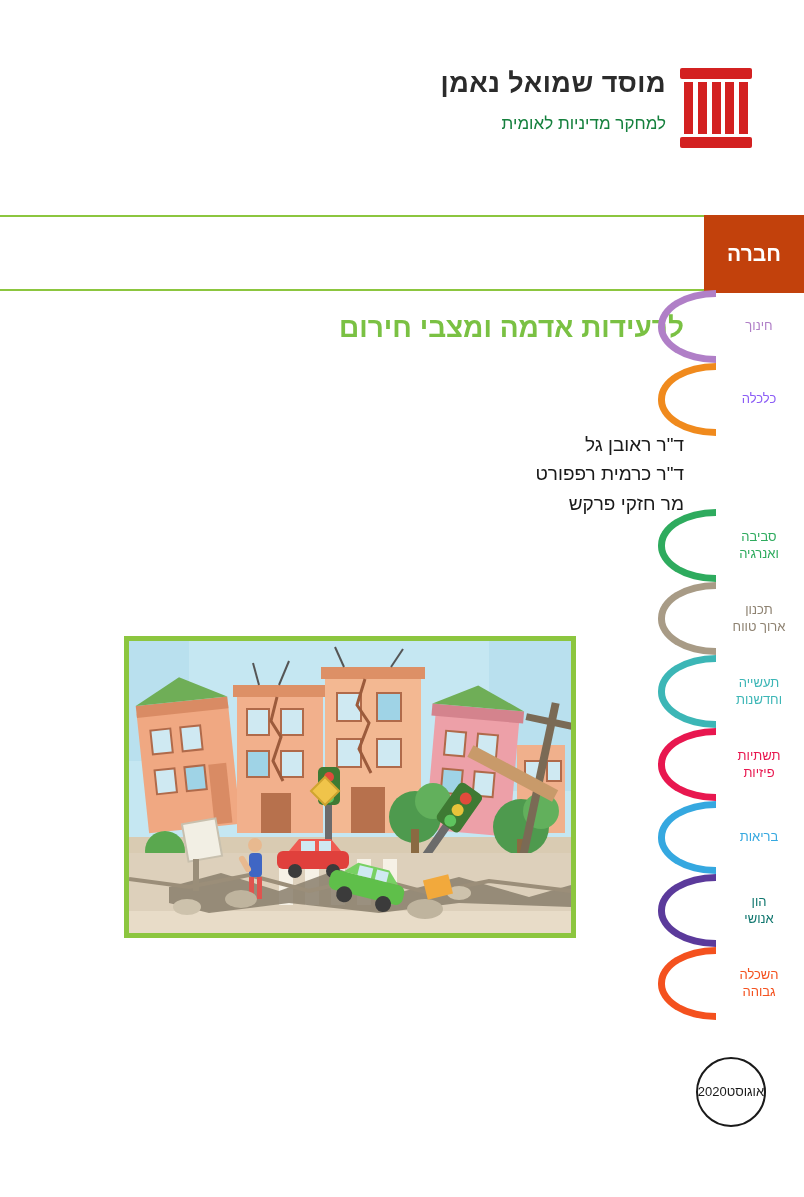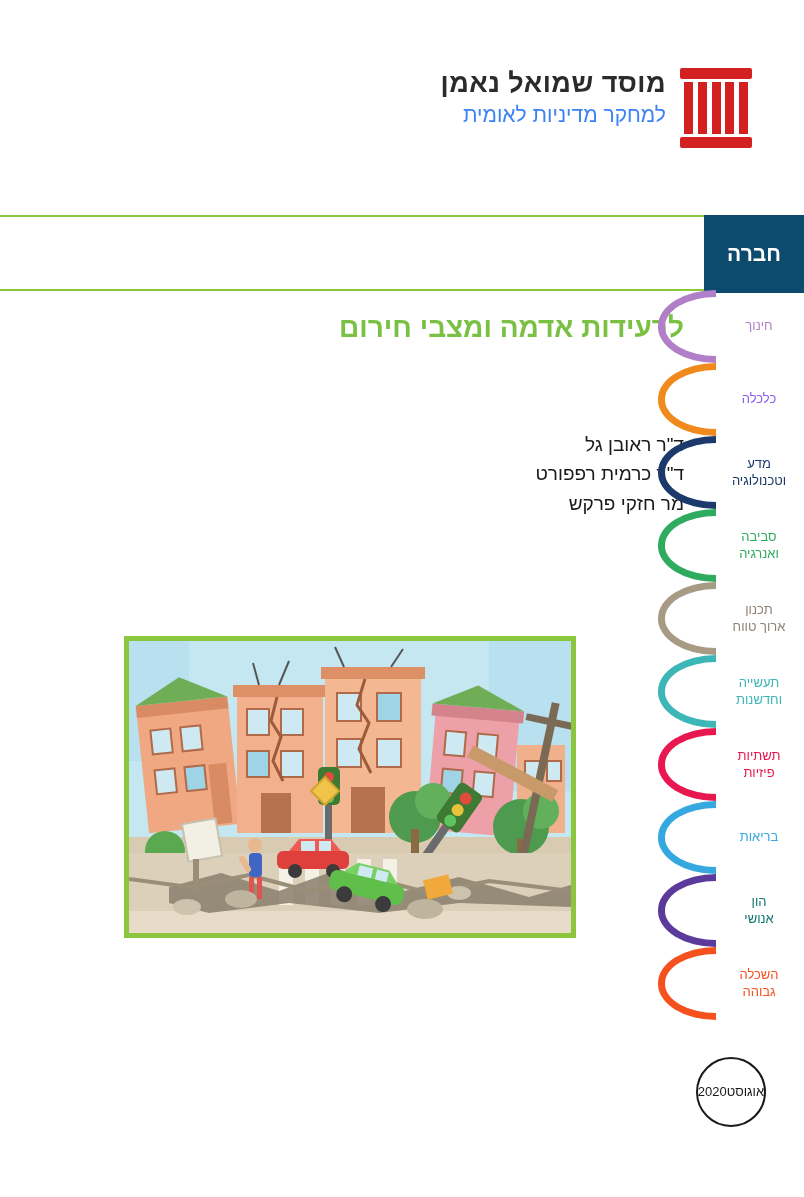--- a/index.html
+++ b/index.html
@@ -31,24 +31,24 @@
   }
   .logo-title {
     font-size: 27px;
     font-weight: bold;
     color: #2b2b2b;
     letter-spacing: 0.5px;
     line-height: 1.15;
     text-align: center;
   }
   .logo-sub {
-    font-size: 21px;
-    color: #3b82f6;
+    font-size: 17px;
+    color: #15803d;
     line-height: 1.2;
-    margin-top: 3px;
+    margin-top: 15px;
   }
   .logo-mark {
     width: 72px;
     height: 80px;
     position: relative;
   }
   .logo-mark .cap {
     position: absolute;
     top: 0; left: 0;
     width: 72px; height: 11px;
@@ -92,21 +92,21 @@
     border-top: 2px solid #8cc63f;
     border-bottom: 2px solid #8cc63f;
     box-sizing: border-box;
   }
   .band-tab {
     position: absolute;
     top: 0;
     right: 0;
     width: 100px;
     height: 78px;
-    background: #0c4a6e;
+    background: #c2410c;
     display: flex;
     align-items: center;
     justify-content: center;
   }
   .band-tab-label {
     color: #ffffff;
     font-size: 21px;
     font-weight: bold;
     direction: rtl;
   }
@@ -402,27 +402,20 @@
   </div>
 
   <div class="rail-item" style="top:73px;">
     <div class="rail-arc" style="border-color:#f08a1d;"></div>
     <div class="rail-label" style="color:#8b5cf6;">
       <div>כלכלה</div>
       <div></div>
     </div>
   </div>
 
-  <div class="rail-item" style="top:146px;">
-    <div class="rail-arc" style="border-color:#1b3a6b;"></div>
-    <div class="rail-label" style="color:#1b3a6b;">
-      <div>מדע</div>
-      <div>וטכנולוגיה</div>
-    </div>
-  </div>
 
   <div class="rail-item" style="top:292px;">
     <div class="rail-arc" style="border-color:#a89b86;"></div>
     <div class="rail-label" style="color:#8e8271;">
       <div>תכנון</div>
       <div>ארוך טווח</div>
     </div>
   </div>
 
   <div class="rail-item" style="top:219px;">

